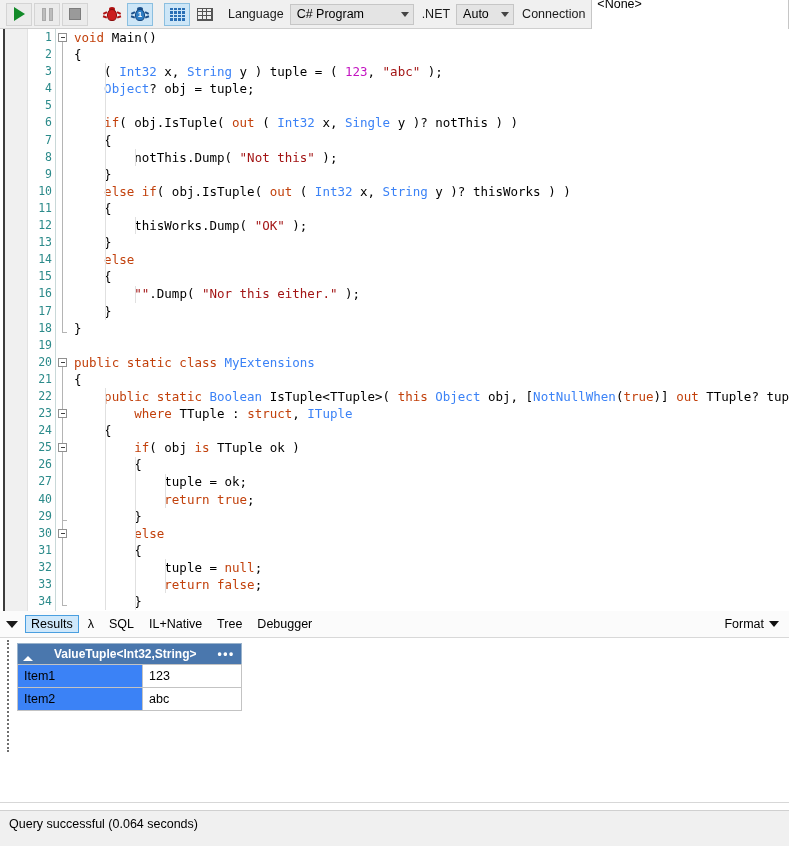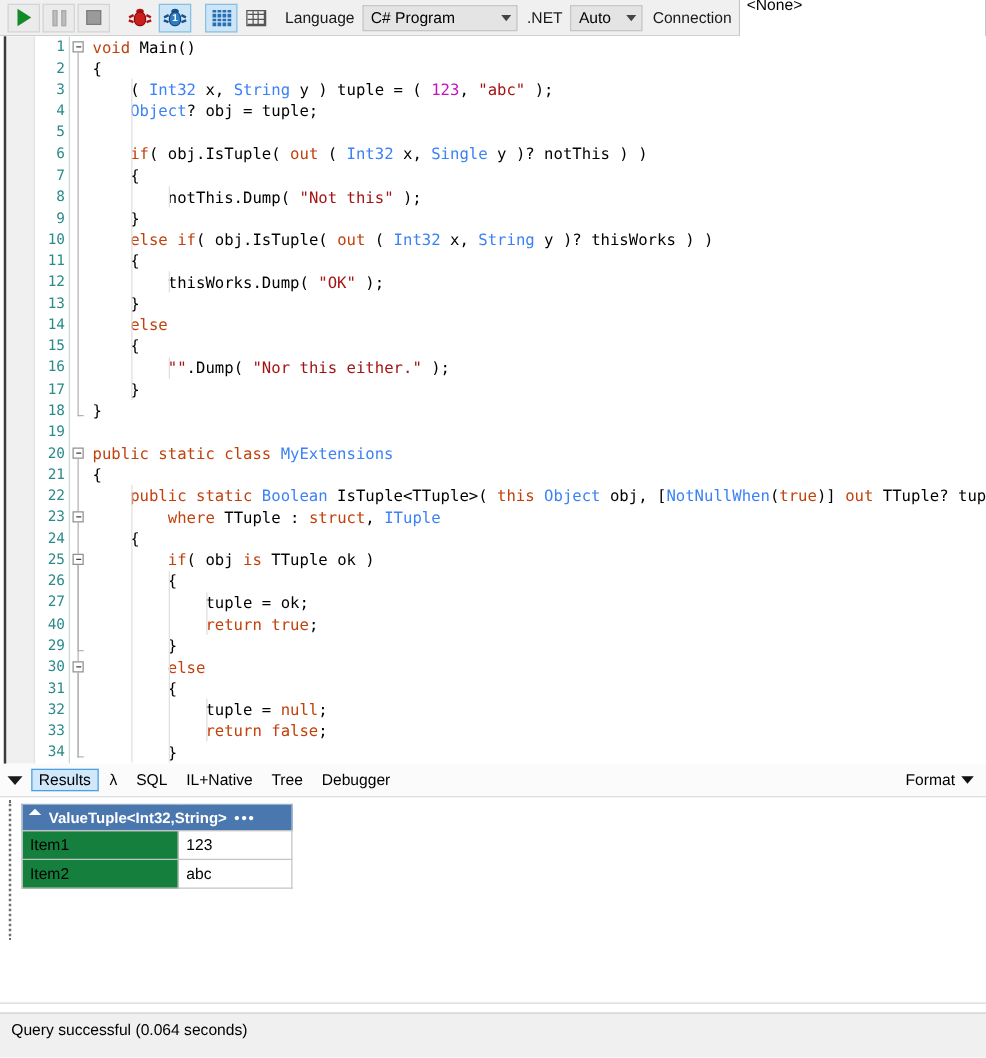--- a/index.html
+++ b/index.html
@@ -237,37 +237,37 @@
   }
   #tuple-table th.hdr {
     background: #4a77ad;
     color: #fff;
     font-weight: bold;
     text-align: left;
     padding: 3px 6px 3px 5px;
     font-size: 12px;
     white-space: nowrap;
   }
-  .hdr-wrap { display: flex; align-items: flex-start; gap: 6px; }
+  .hdr-wrap { display: flex; align-items: flex-end; gap: 21px; }
   .caret-up {
     width: 0; height: 0;
     border-left: 5px solid transparent;
     border-right: 5px solid transparent;
     border-bottom: 5px solid #fff;
   }
   .dots { letter-spacing: 1.5px; font-weight: bold; }
   #tuple-table td.summary {
     background: #dceaf5;
     padding: 3px 6px;
     border-top: 1px solid #b9cfe2;
     border-bottom: 1px solid #b9cfe2;
     white-space: nowrap;
   }
   #tuple-table td.rowname {
-    background: #15803d;
+    background: #3b82f6;
     padding: 4px 6px;
     border: 1px solid #c3c3c3;
     white-space: nowrap;
     width: 112px;
   }
   #tuple-table td.rowval {
     background: #fff;
     padding: 4px 6px;
     border: 1px solid #c3c3c3;
     white-space: nowrap;

